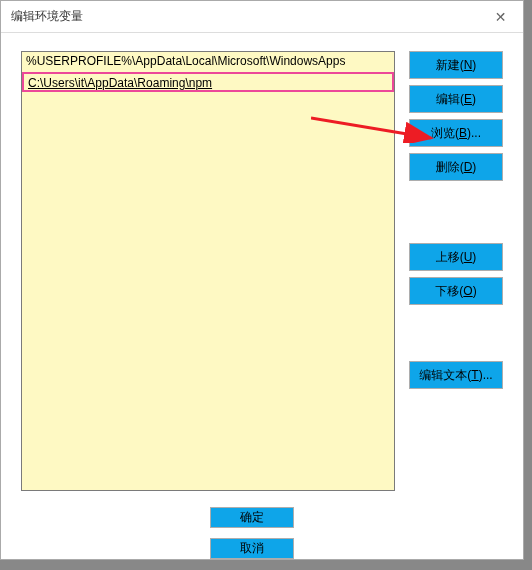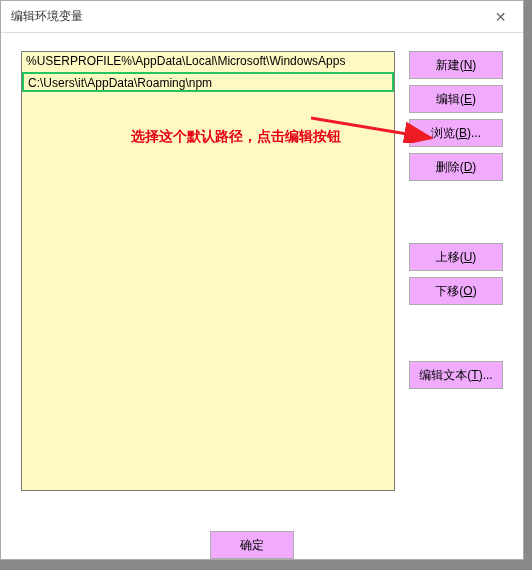--- a/index.html
+++ b/index.html
@@ -4,23 +4,23 @@
   <style>
     * { box-sizing: border-box; margin: 0; padding: 0; font-family: "Microsoft YaHei", "Segoe UI", sans-serif; }
     body { width: 532px; height: 570px; background: #888; }
     .dialog { width: 524px; height: 560px; background: #fff; border: 1px solid #aaa; display: flex; flex-direction: column; position: relative; }
     .titlebar { height: 32px; display: flex; align-items: center; justify-content: space-between; padding: 0 0 0 10px; border-bottom: 1px solid #ddd; }
     .titlebar-title { font-size: 12px; color: #333; }
     .close-btn { width: 45px; height: 32px; display: flex; align-items: center; justify-content: center; color: #666; font-size: 14px; cursor: pointer; }
     .content { flex: 1; display: flex; padding: 18px 20px 0 20px; gap: 14px; position: relative; }
     .list-box { flex: 1; border: 1px solid #7a7a7a; background: #fef9c3; height: 440px; overflow: hidden; position: relative; }
     .list-row { height: 20px; font-size: 12px; padding: 2px 4px; color: #000; white-space: nowrap; }
-    .selected-row { border: 2px solid #22c55e; outline: none; }
+    .selected-row { border: 2px solid #ec4899; outline: none; text-decoration: underline; }
     .button-col { width: 94px; display: flex; flex-direction: column; gap: 6px; }
-    .btn { width: 94px; height: 28px; border: 1px solid #adadad; background: #f0abfc; font-size: 12px; color: #000; display: flex; align-items: center; justify-content: center; cursor: pointer; }
+    .btn { width: 94px; height: 28px; border: 1px solid #adadad; background: #0ea5e9; font-size: 12px; color: #000; display: flex; align-items: center; justify-content: center; cursor: pointer; }
     .footer { height: 52px; display: flex; align-items: center; justify-content: flex-end; padding-right: 20px; gap: 10px; flex-direction: column; }
     .btn.bottom { width: 84px; }
     .gap-lg { height: 50px; }
     .gap-md { height: 44px; }
     .annotation { position: absolute; font-size: 14px; color: #e60012; font-weight: bold; }
     .arrow-svg { position: absolute; pointer-events: none; }
     .underline { text-decoration: underline; }
   </style>
 </head>
 <body>
@@ -42,21 +42,20 @@
 
     <svg class="arrow-svg" style="left:310px; top:70px; width:130px; height:40px;">
       <defs>
         <marker id="ah" markerWidth="10" markerHeight="8" refX="9" refY="4" orient="auto">
           <polygon points="0 0, 10 4, 0 8" fill="#ed1c24"></polygon>
         </marker>
       </defs>
       <line x1="0" y1="15" x2="120" y2="35" stroke="#ed1c24" stroke-width="3" marker-end="url(#ah)"></line>
     </svg>
 
-    <div class="annotation" style="left:130px; top:95px;">选择这个默认路径，点击编辑按钮</div>
 
     <div class="button-col">
       <button class="btn">
           <span>新建(</span>
           <span class="underline">N</span>
           <span>)</span>
         </button>
       <button class="btn">
           <span>编辑(</span>
           <span class="underline">E</span>
@@ -88,14 +87,15 @@
           <span>编辑文本(</span>
           <span class="underline">T</span>
           <span>)...</span>
         </button>
     </div>
 
   </div>
 
   <div class="footer">
     <button class="btn bottom">确定</button>
+    <button class="btn bottom">取消</button>
   </div>
 </div>
 
 </body></html>

